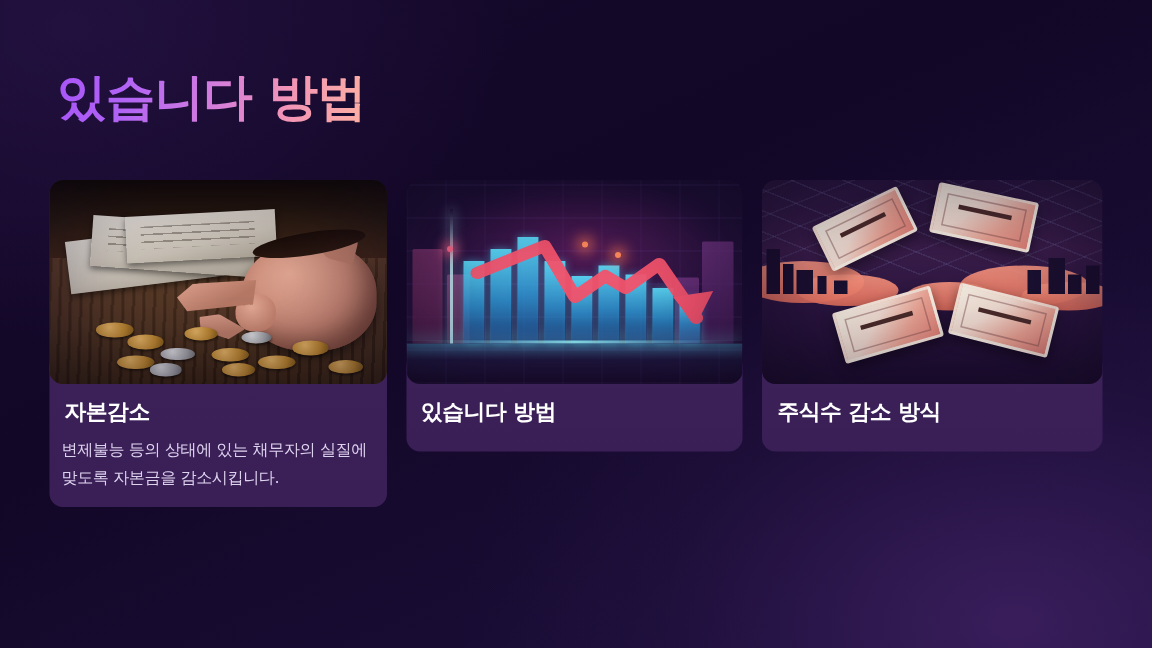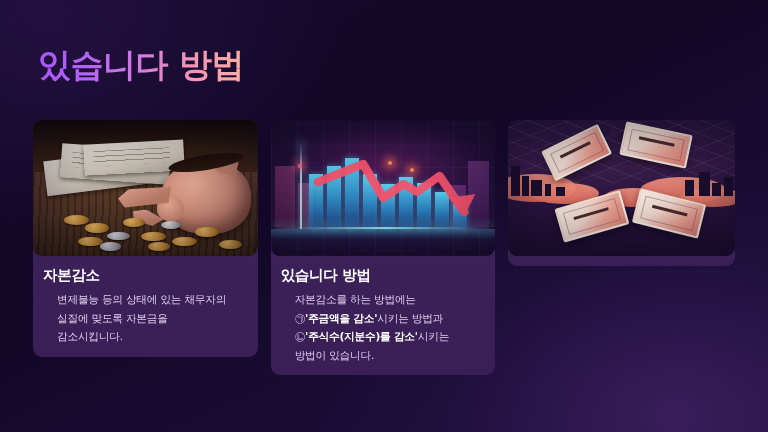--- a/index.html
+++ b/index.html
@@ -64,21 +64,21 @@
     font-weight:bold;
     color:#ffffff;
     margin:11px 10px 7px 10px;
     letter-spacing:-0.3px;
     line-height:1.2;
   }
   .card-body {
     font-size:10.7px;
     line-height:1.72;
     color:#ded3ef;
-    margin:0 24px;
+    margin:0 8px;
     letter-spacing:-0.25px;
     word-break:keep-all;
   }
   .card-body b { color:#ffffff; font-weight:bold; }
 
   
   .img-piggy { background:linear-gradient(180deg,#2b1d15 0%,#4a3022 30%,#5c3b26 60%,#3c2519 100%); }
   .img-piggy .wood {
     position:absolute; left:0; right:0; bottom:0; height:62%;
     background:
@@ -282,21 +282,20 @@
       <div class="spark" style="left:62%; top:35%;"></div>
       <div class="spark" style="left:12%; top:32%; background:#ff6a8c; box-shadow:0 0 8px 3px rgba(255,90,130,0.8);"></div>
 
       <svg viewBox="0 0 200 136" preserveAspectRatio="none">
         <polyline points="42,62 82,44 100,78 118,64 130,72 150,56 172,92" fill="none" stroke="#f9546e" stroke-width="8" stroke-linejoin="round" stroke-linecap="round" opacity="0.95"></polyline>
         <polygon points="172,96 158,78 182,74" fill="#f9546e"></polygon>
       </svg>
       <div class="vignette"></div>
     </div>
     <div class="card-title">있습니다 방법</div>
-    <div class="card-body"><span>자본감소를 하는 방법에는 ㉠</span><b>'주금액을 감소'</b><span>시키는 방법과 ㉡</span><b>'주식수(지분수)를 감소'</b><span>시키는 방법이 있습니다.</span></div>
   </div>
 
   <div class="card c3">
     <div class="thumb img-cert">
       <div class="topgrid"></div>
       <div class="cloud" style="left:-6%;  top:40%; width:36%; height:20%;"></div>
       <div class="cloud" style="left:10%;  top:46%; width:30%; height:16%;"></div>
       <div class="cloud" style="left:58%;  top:42%; width:38%; height:20%;"></div>
       <div class="cloud" style="left:42%;  top:50%; width:26%; height:14%;"></div>
       <div class="cloud" style="left:76%;  top:50%; width:28%; height:14%;"></div>
@@ -310,15 +309,16 @@
       <div class="city" style="left:84%; width:5%;  height:18%;"></div>
       <div class="city" style="left:90%; width:4%;  height:10%;"></div>
       <div class="city" style="left:95%; width:4%;  height:14%;"></div>
 
       <div class="cert" style="left:16%; top:12%;  width:28%; height:24%; transform:rotate(-26deg);"></div>
       <div class="cert" style="left:50%; top:6%;   width:30%; height:25%; transform:rotate(12deg);"></div>
       <div class="cert" style="left:22%; top:58%;  width:30%; height:26%; transform:rotate(-16deg);"></div>
       <div class="cert" style="left:56%; top:56%;  width:30%; height:26%; transform:rotate(14deg);"></div>
       <div class="vignette"></div>
     </div>
+    <div class="card-title">주식수 감소 방식</div>
   </div>
 
 </div>
 
 </body></html>

